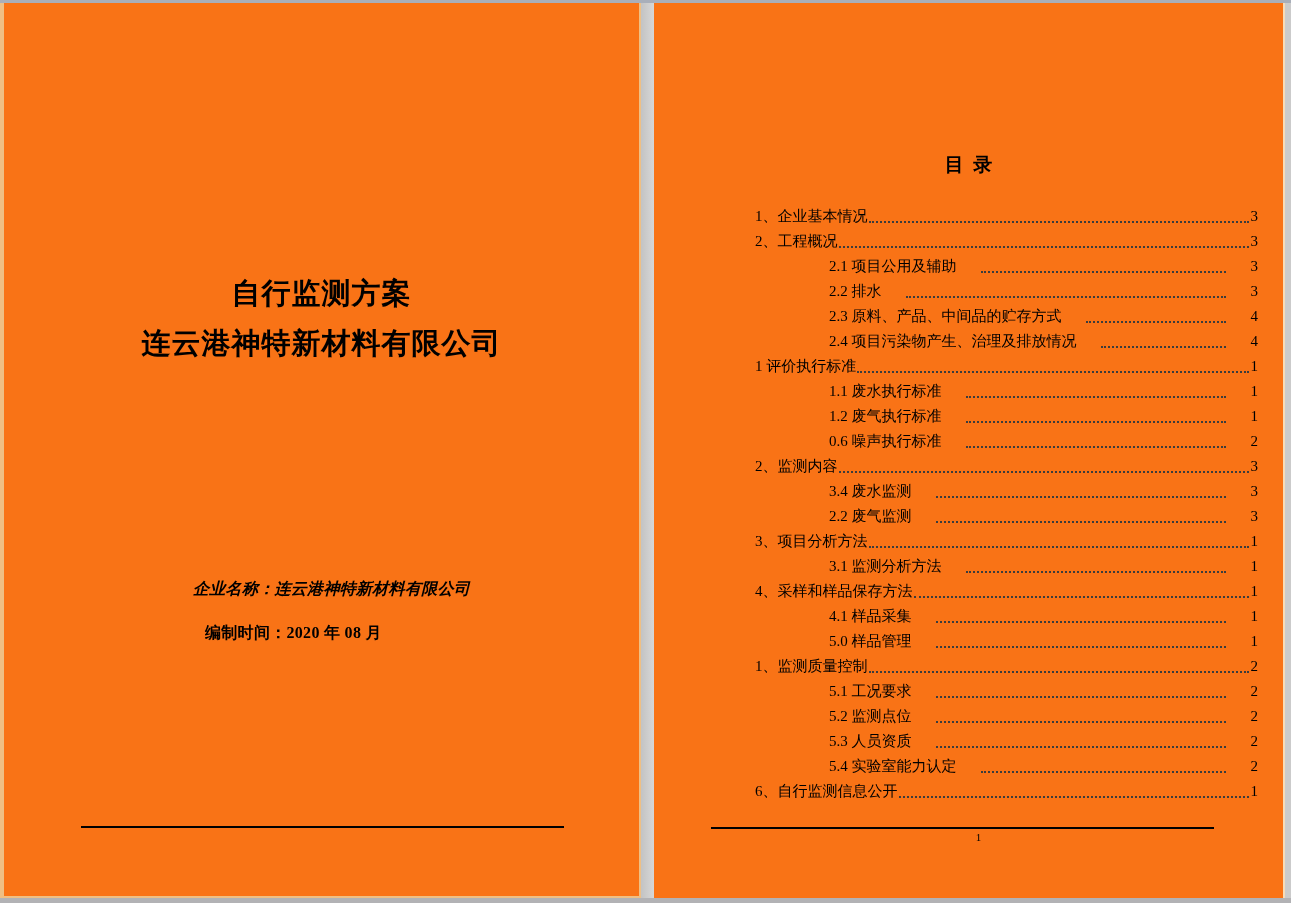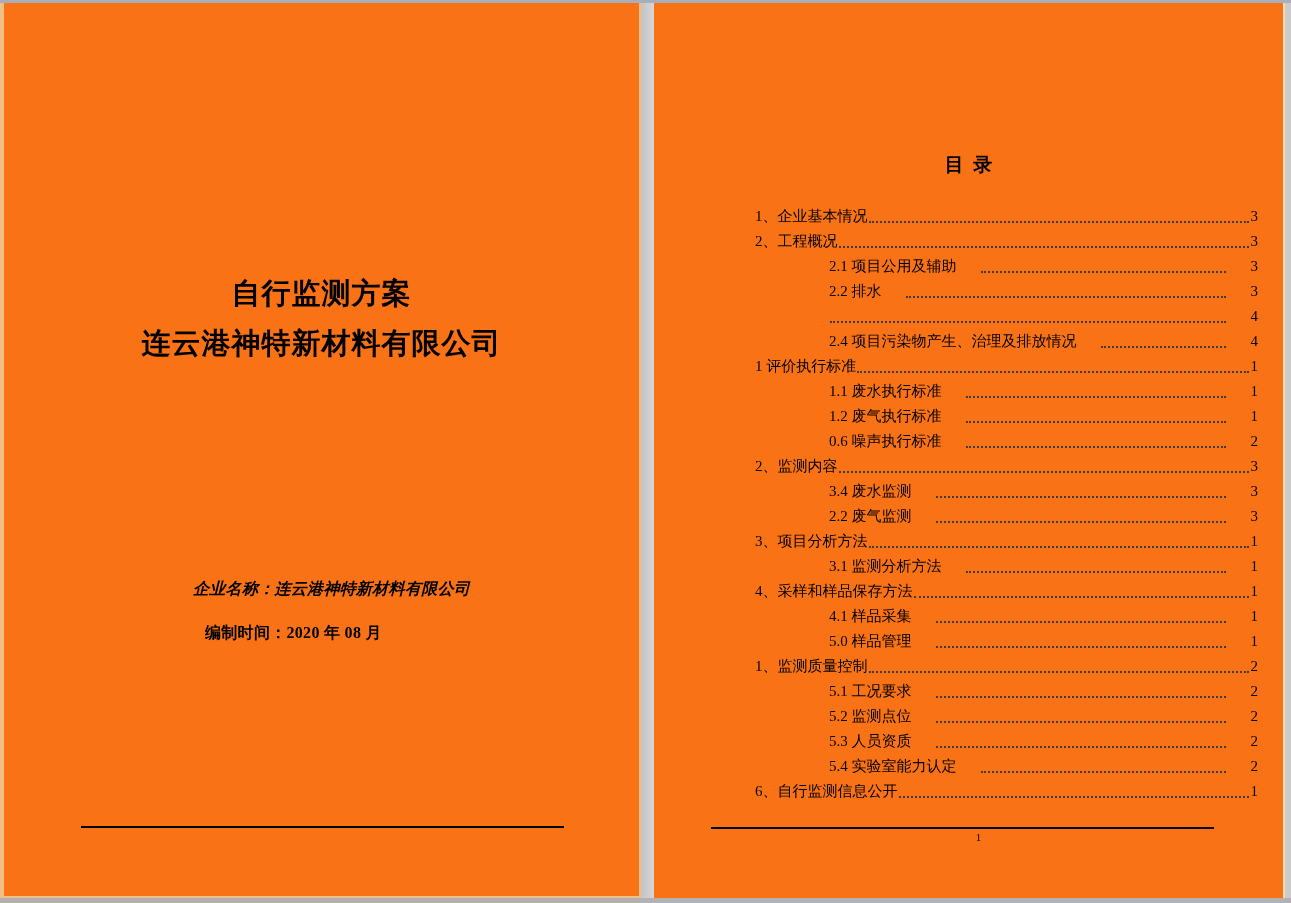--- a/index.html
+++ b/index.html
@@ -77,20 +77,21 @@
           <span class="toc-label">2.1 项目公用及辅助</span>
           <span class="toc-leader"></span>
           <span class="toc-pagenum">3</span>
         </div>
         <div class="toc-row lvl2">
           <span class="toc-label">2.2 排水</span>
           <span class="toc-leader"></span>
           <span class="toc-pagenum">3</span>
         </div>
         <div class="toc-row lvl2">
+          <span class="toc-label">2.3 原料、产品、中间品的贮存方式</span>
           <span class="toc-leader"></span>
           <span class="toc-pagenum">4</span>
         </div>
         <div class="toc-row lvl2">
           <span class="toc-label">2.4 项目污染物产生、治理及排放情况</span>
           <span class="toc-leader"></span>
           <span class="toc-pagenum">4</span>
         </div>
         <div class="toc-row lvl1">
           <span class="toc-label">1 评价执行标准</span>

